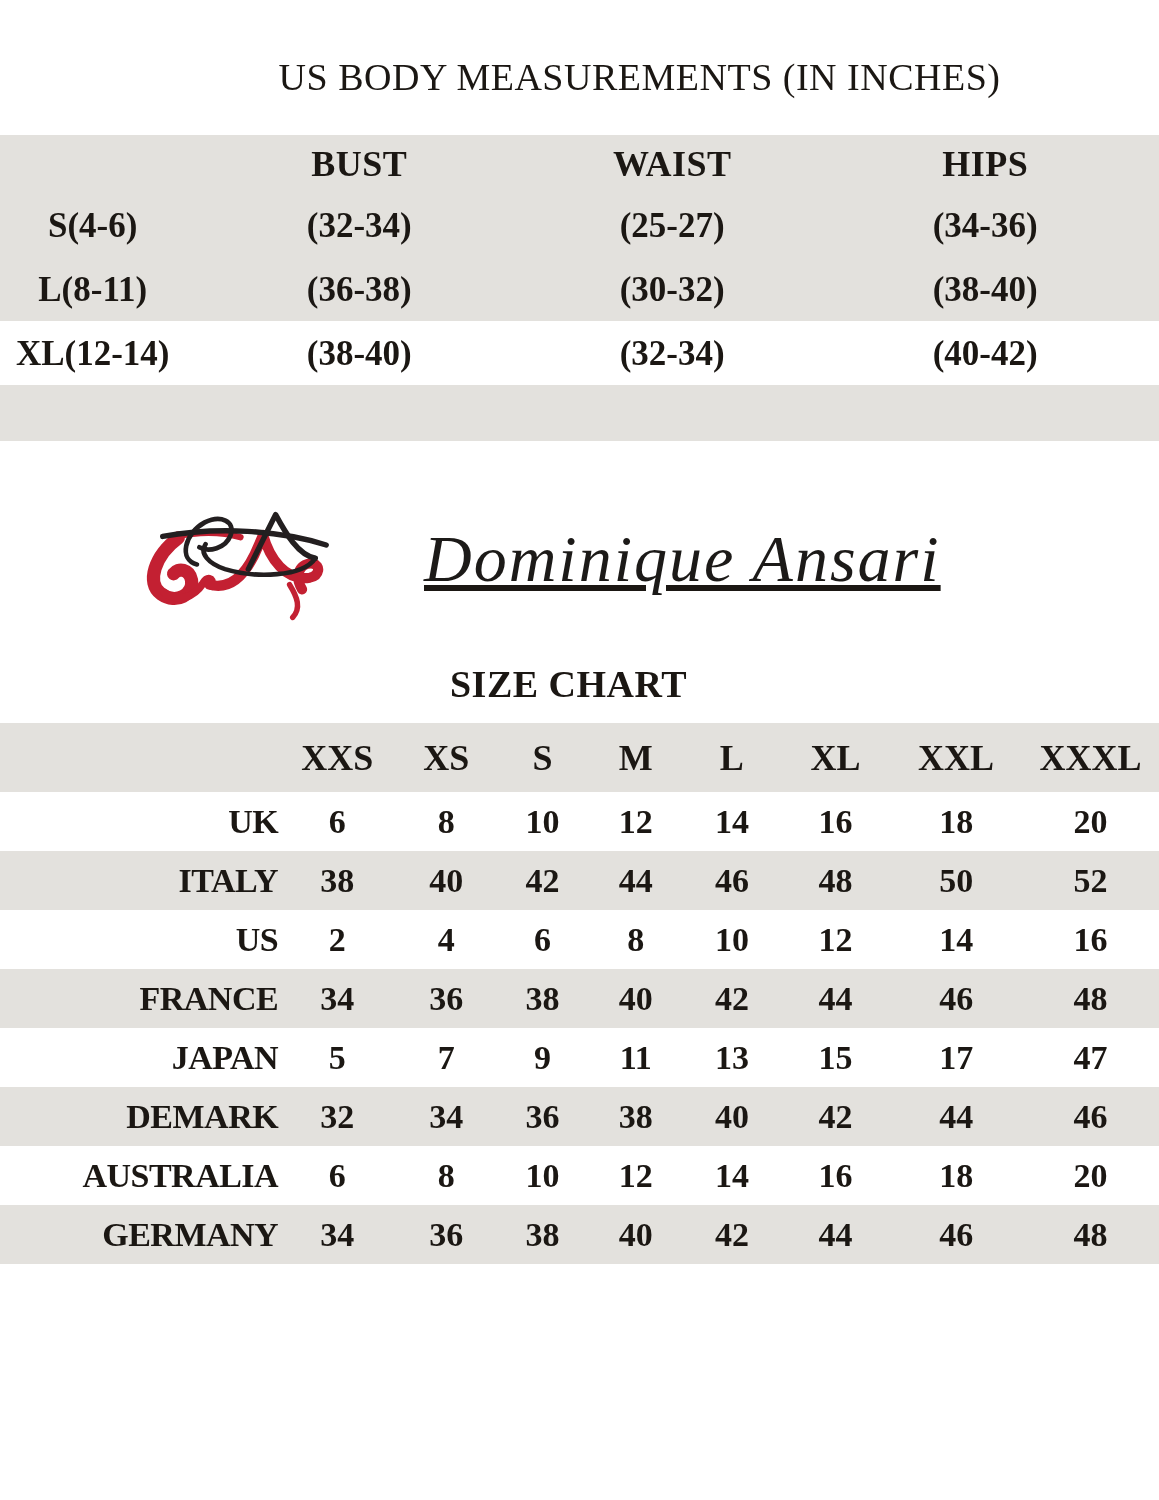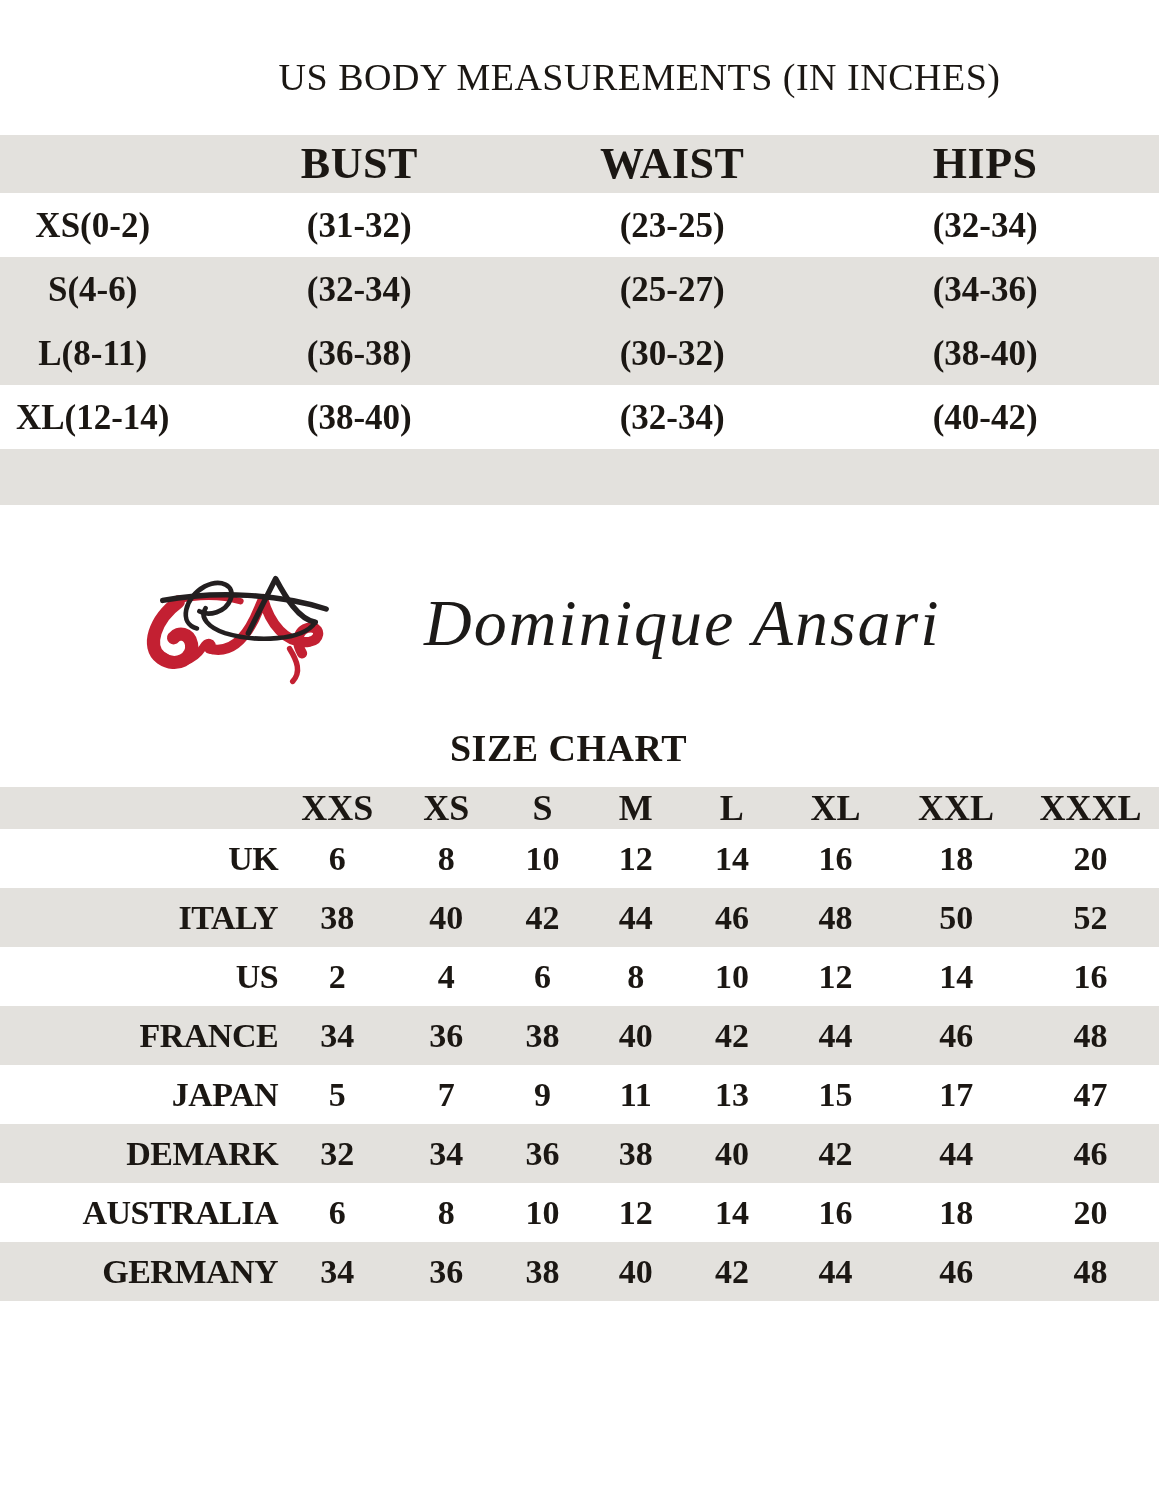--- a/index.html
+++ b/index.html
@@ -23,31 +23,31 @@
     transform:translateX(60px);
     font-size:38px;font-weight:400;letter-spacing:.5px;
     line-height:50px;white-space:nowrap;
   }
   
   table{width:100%;border-collapse:collapse;table-layout:fixed;}
   th,td{font-weight:bold;text-align:center;line-height:1;vertical-align:middle;
         font-feature-settings:"onum" 1;}
   .stripe{background:var(--stripe-bg);}
   .t1{margin-top:33px;}
-  .t1 thead th{height:58px;font-size:44px;letter-spacing:.5px;}
+  .t1 thead th{height:58px;font-size:36px;letter-spacing:.5px;}
   .t1 tbody td{height:64px;font-size:35px;}
   .t1 .spacer td{height:56px;}
-  .t2 thead th{height:42px;font-size:36px;}
+  .t2 thead th{height:69px;font-size:36px;}
   .t2 tbody td{height:59px;font-size:34px;}
   .t2 td.country{text-align:right;padding-left:26px;letter-spacing:-.5px;}
   
   .brand-row{
     margin:46px 0 0 130px;
     height:158px;
-    display:flex;align-items:center;gap:76px;
+    display:flex;align-items:center;gap:76px;text-decoration:underline;
   }
   .brand-logo{width:218px;height:152px;flex:0 0 auto;}
   .brand-logo path{fill:none;stroke-linecap:round;stroke-linejoin:round;}
   .brand-logo .lb{stroke:var(--logo-black);}
   .brand-logo .lr{stroke:var(--logo-red);}
   .brand-name{
     font-style:italic;font-size:66px;letter-spacing:2px;
     white-space:nowrap;padding-bottom:14px;color:#1c1a18;
   }
   
@@ -75,26 +75,20 @@
     </colgroup>
     <thead>
       <tr class="stripe">
         <th></th>
         <th>BUST</th>
         <th>WAIST</th>
         <th>HIPS</th>
       </tr>
     </thead>
     <tbody>
-      <tr>
-        <td>XS(0-2)</td>
-        <td>(31-32)</td>
-        <td>(23-25)</td>
-        <td>(32-34)</td>
-      </tr>
       <tr class="stripe">
         <td>S(4-6)</td>
         <td>(32-34)</td>
         <td>(25-27)</td>
         <td>(34-36)</td>
       </tr>
       <tr class="stripe">
         <td>L(8-11)</td>
         <td>(36-38)</td>
         <td>(30-32)</td>

